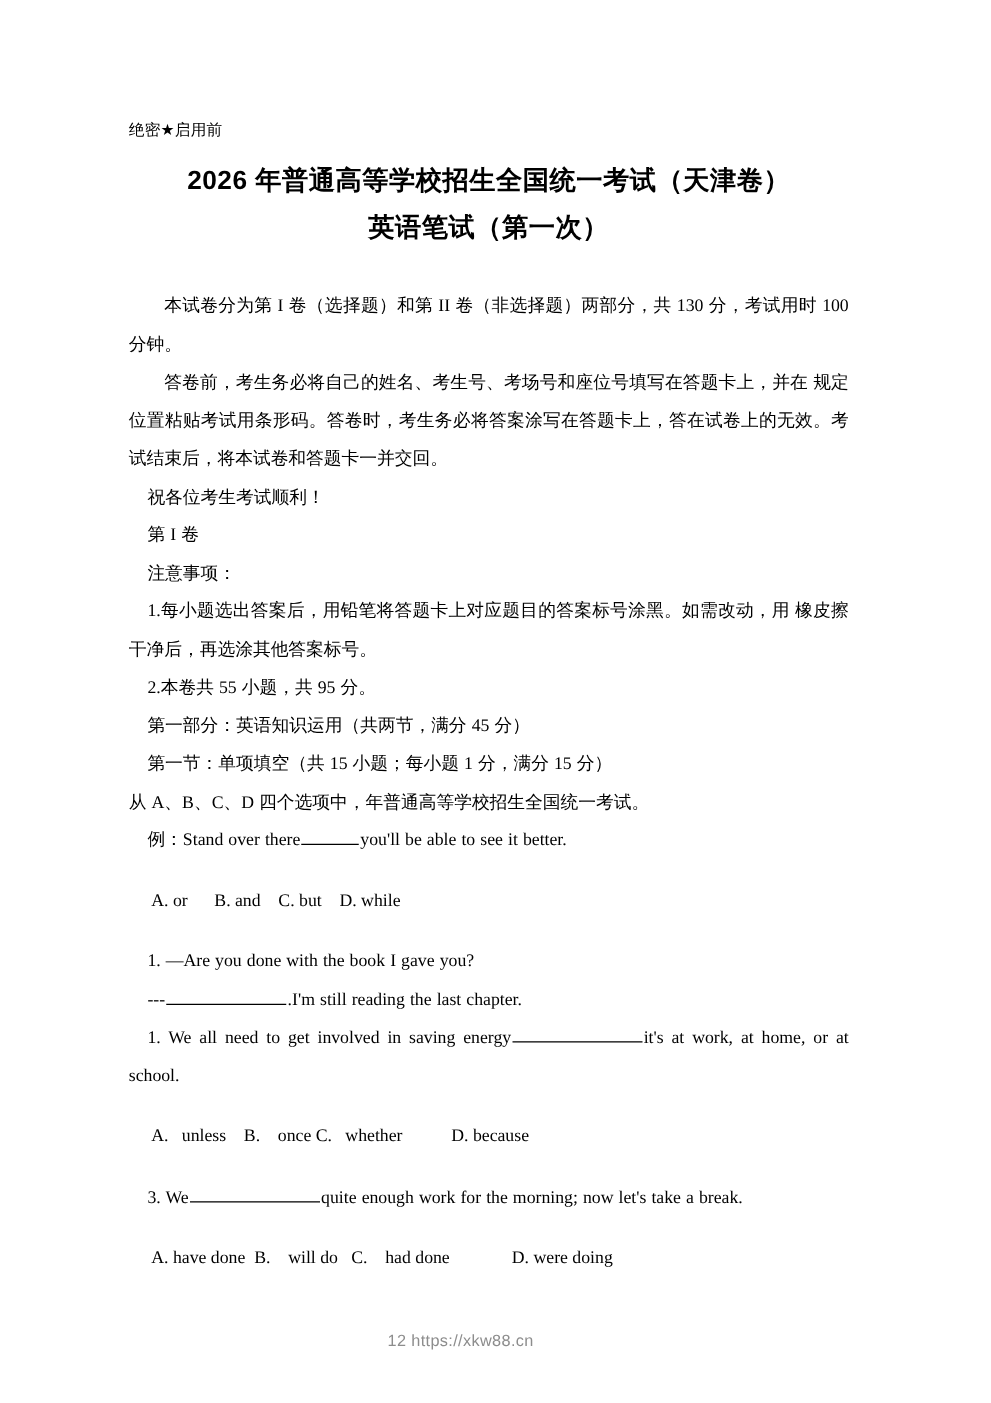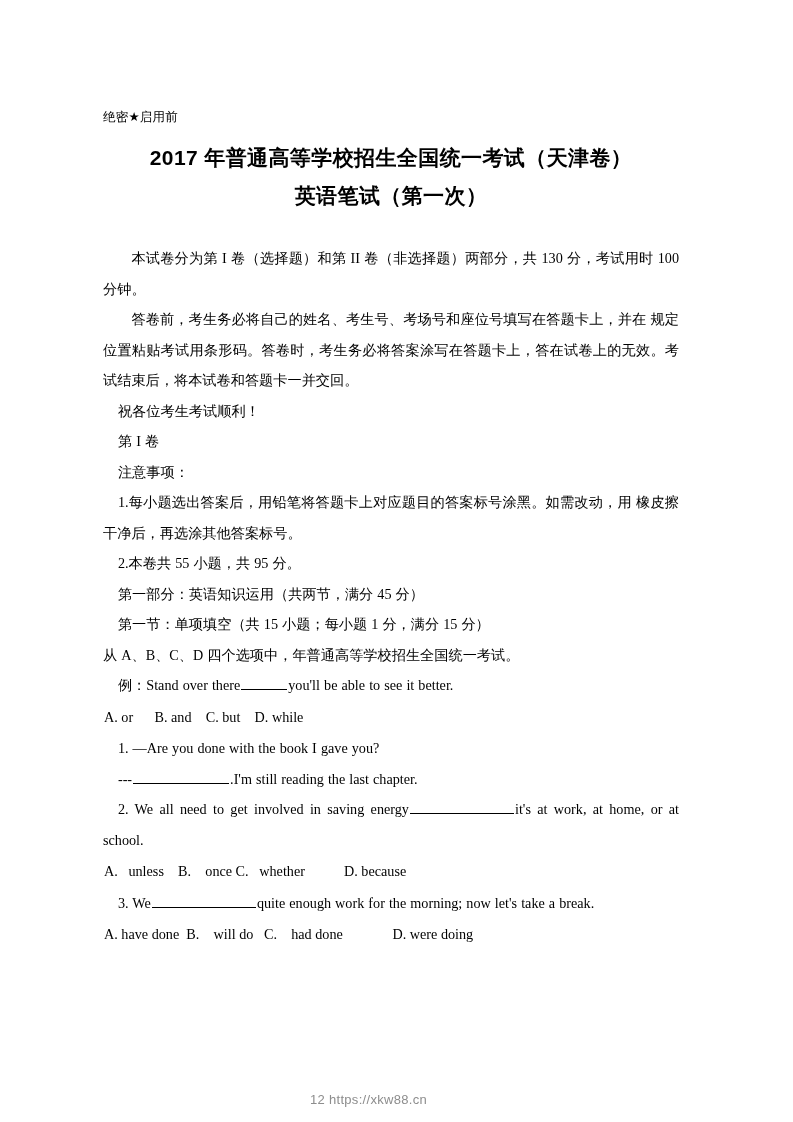--- a/index.html
+++ b/index.html
@@ -20,21 +20,21 @@
     position: absolute;
     left: 0; top: 0;
     width: 793px;
     height: 1122px;
     overflow: hidden;
   }
 
   .content {
     position: absolute;
     left: 103px;
-    top: 109px;
+    top: 96px;
     width: 576px;
   }
 
   
   .secret-marker {
     font-family: "Liberation Sans", "DejaVu Sans", sans-serif;
     font-size: 12.5px;
     line-height: 16px;
     letter-spacing: 0.2px;
     margin: 0 0 16px 0;
@@ -95,51 +95,51 @@
     margin: 0 1px;
   }
   .blank-xs { width: 46px; }
   .blank-sm { width: 96px; }
   .blank-md { width: 104px; }
 
   
   .options {
     font-size: 14.2px;
     line-height: 30.5px;
-    margin: 1px;
+    margin: 18px;
     white-space: pre;
     text-indent: 1.05em;
   }
   .options.flush {
     text-indent: 0;
   }
 
   
   .footer {
     position: absolute;
     left: 0;
-    top: 1092px;
+    top: 1065px;
     width: 737px;
     text-align: center;
     font-family: "Liberation Sans", "DejaVu Sans", sans-serif;
     font-size: 13px;
     color: #8d8d8d;
     letter-spacing: 0.3px;
   }
 </style>
 </head>
 <body>
 
 <div class="page">
 
   <div class="content">
 
     <p class="secret-marker">绝密★启用前</p>
 
-    <h1 class="doc-title">2017 年普通高等学校招生全国统一考试（天津卷）</h1>
+    <h1 class="doc-title">2026 年普通高等学校招生全国统一考试（天津卷）</h1>
 
     <h2 class="doc-subtitle">英语笔试（第一次）</h2>
 
     <p class="para indent">本试卷分为第 I 卷（选择题）和第 II 卷（非选择题）两部分，共 130 分，考试用时 100 分钟。</p>
 
     <p class="para indent">答卷前，考生务必将自己的姓名、考生号、考场号和座位号填写在答题卡上，并在 规定位置粘贴考试用条形码。答卷时，考生务必将答案涂写在答题卡上，答在试卷上的无效。考试结束后，将本试卷和答题卡一并交回。</p>
 
     <p class="para small-indent">祝各位考生考试顺利！</p>
 
     <p class="para small-indent">第 I 卷</p>
@@ -164,21 +164,21 @@
 
 
     <p class="para small-indent en">1. —Are you done with the book I gave you?</p>
 
     <p class="para small-indent">
       <span class="en">---</span><span class="blank blank-sm"></span><span class="en">.I'm still reading the last chapter.</span>
     </p>
 
 
     <p class="para small-indent">
-      <span class="en">2. We all need to get involved in saving energy</span><span class="blank blank-md"></span><span class="en">it's at work, at home, or at school.</span>
+      <span class="en">1. We all need to get involved in saving energy</span><span class="blank blank-md"></span><span class="en">it's at work, at home, or at school.</span>
     </p>
 
     <p class="options flush en">A.   unless    B.    once C.   whether           D. because</p>
 
     <p class="para small-indent">
       <span class="en">3. We</span><span class="blank blank-md"></span><span class="en">quite enough work for the morning; now let's take a break.</span>
     </p>
 
     <p class="options flush en">A. have done  B.    will do   C.    had done              D. were doing</p>
 

